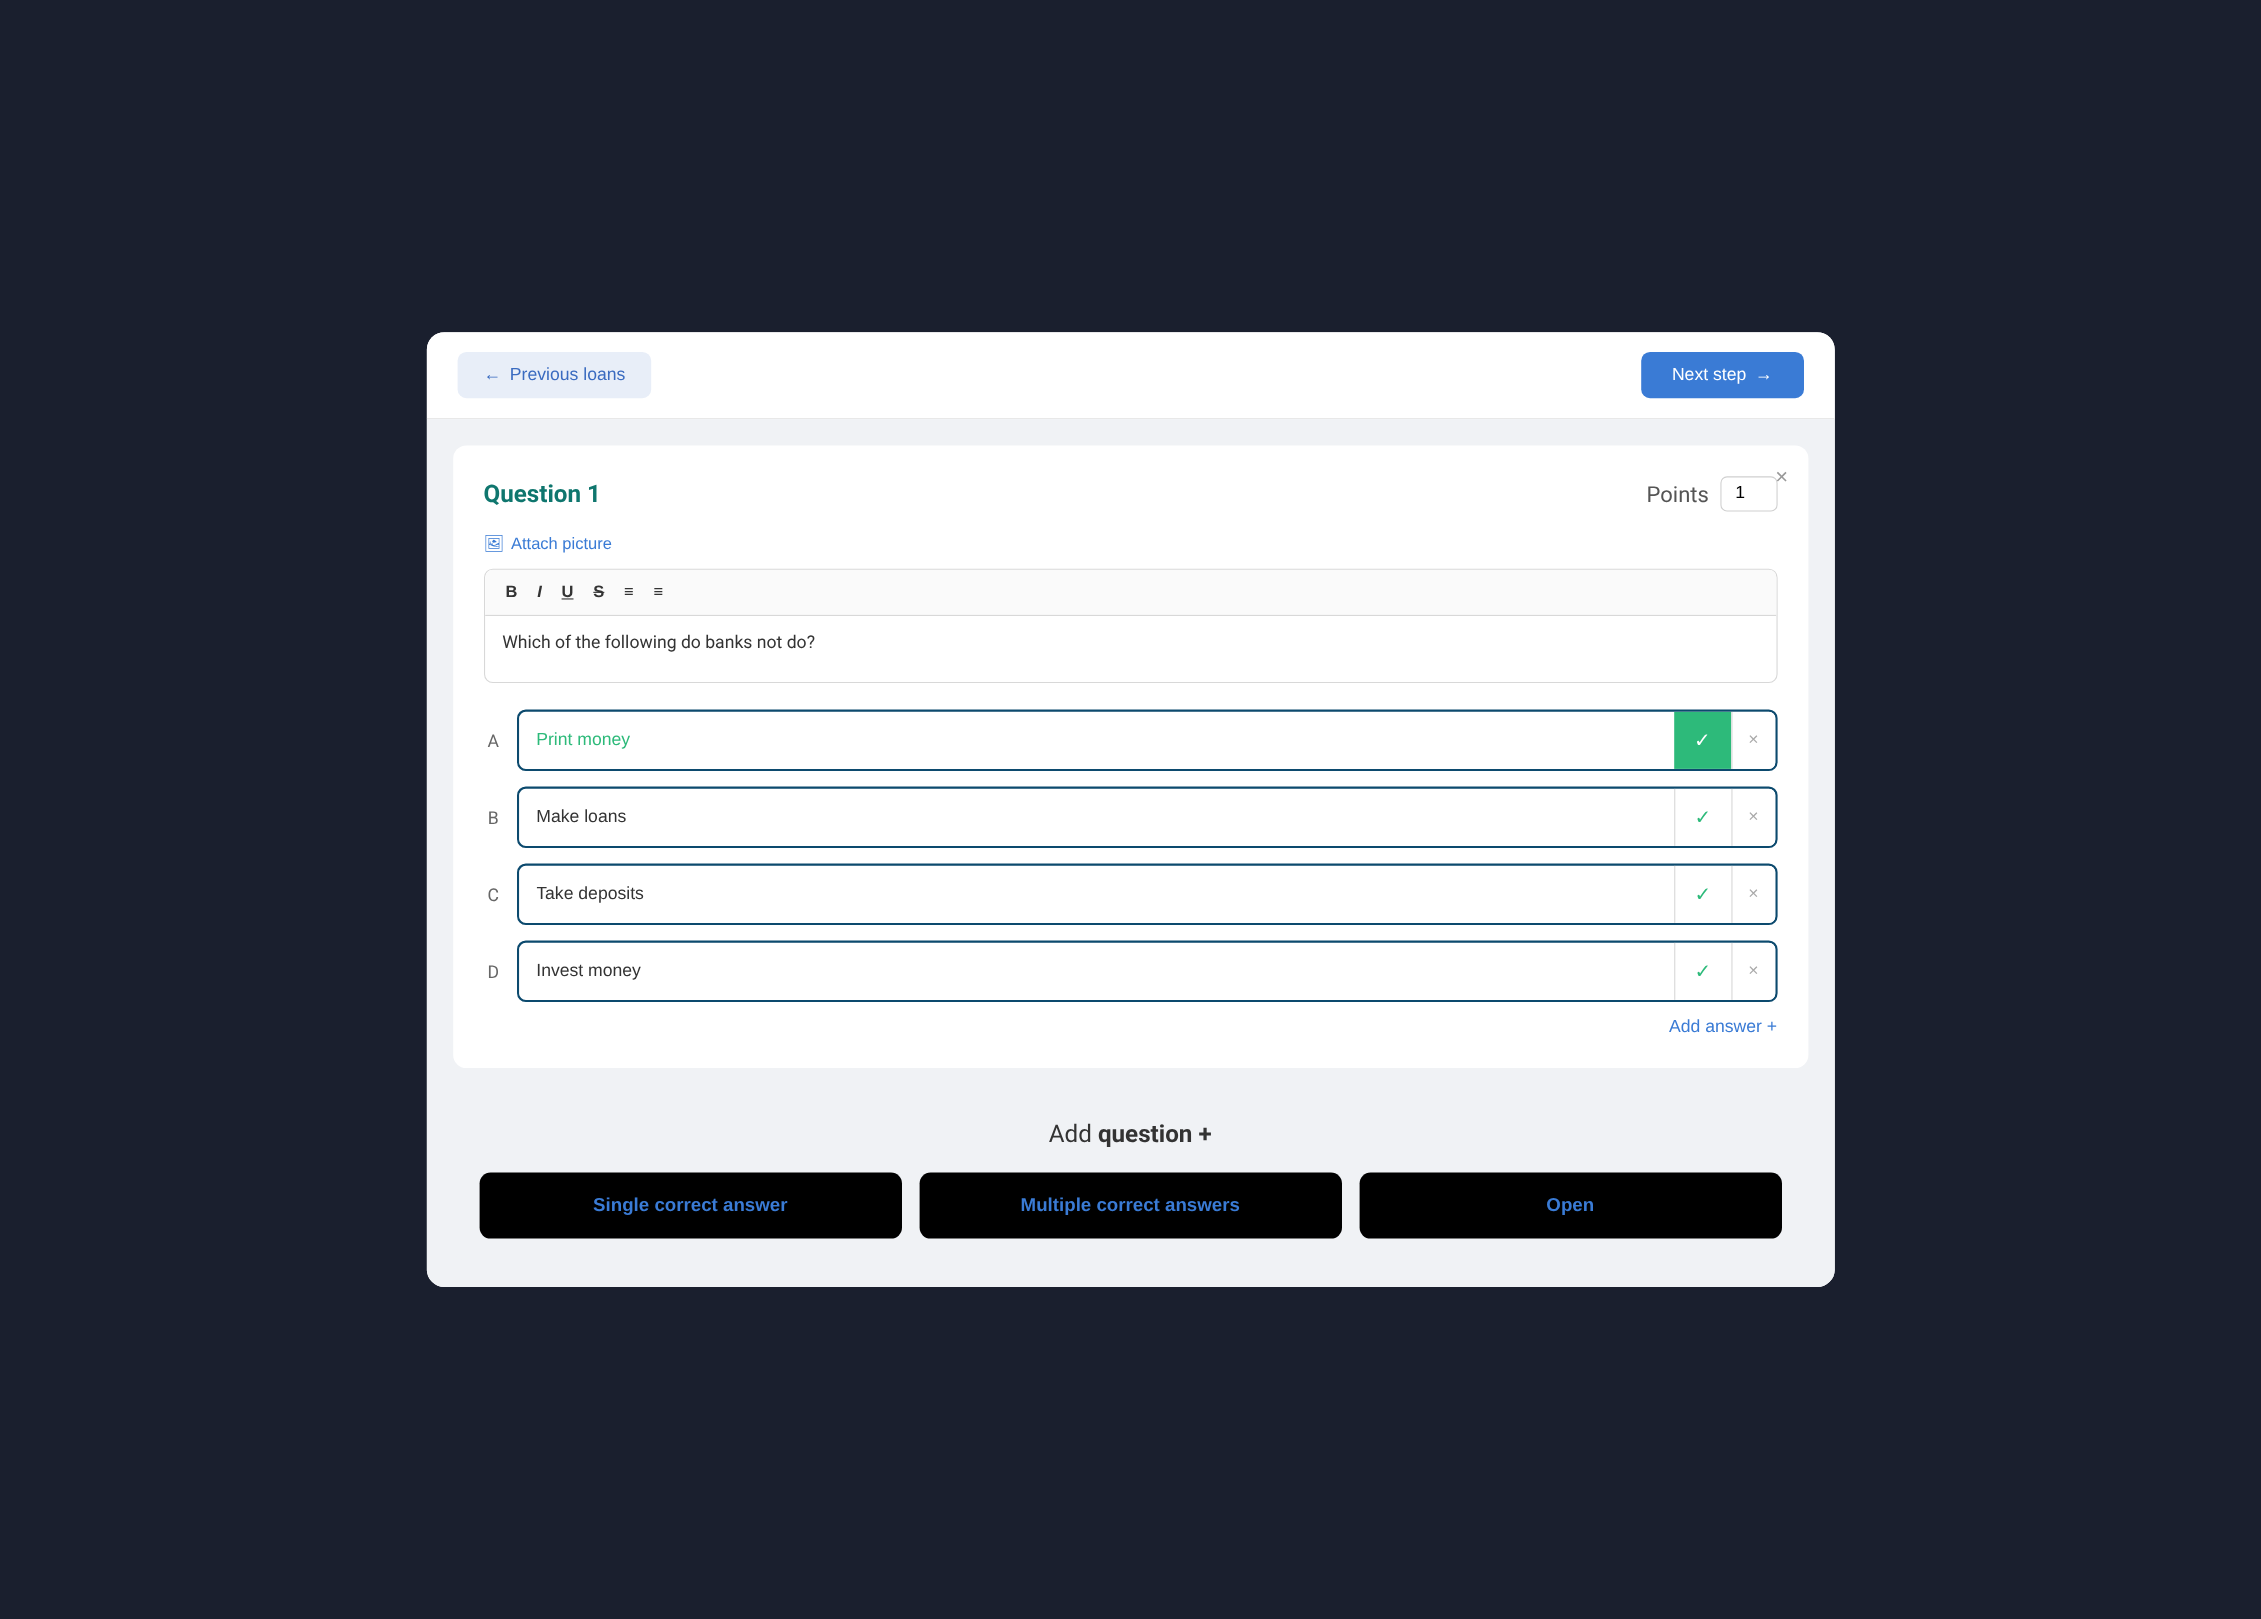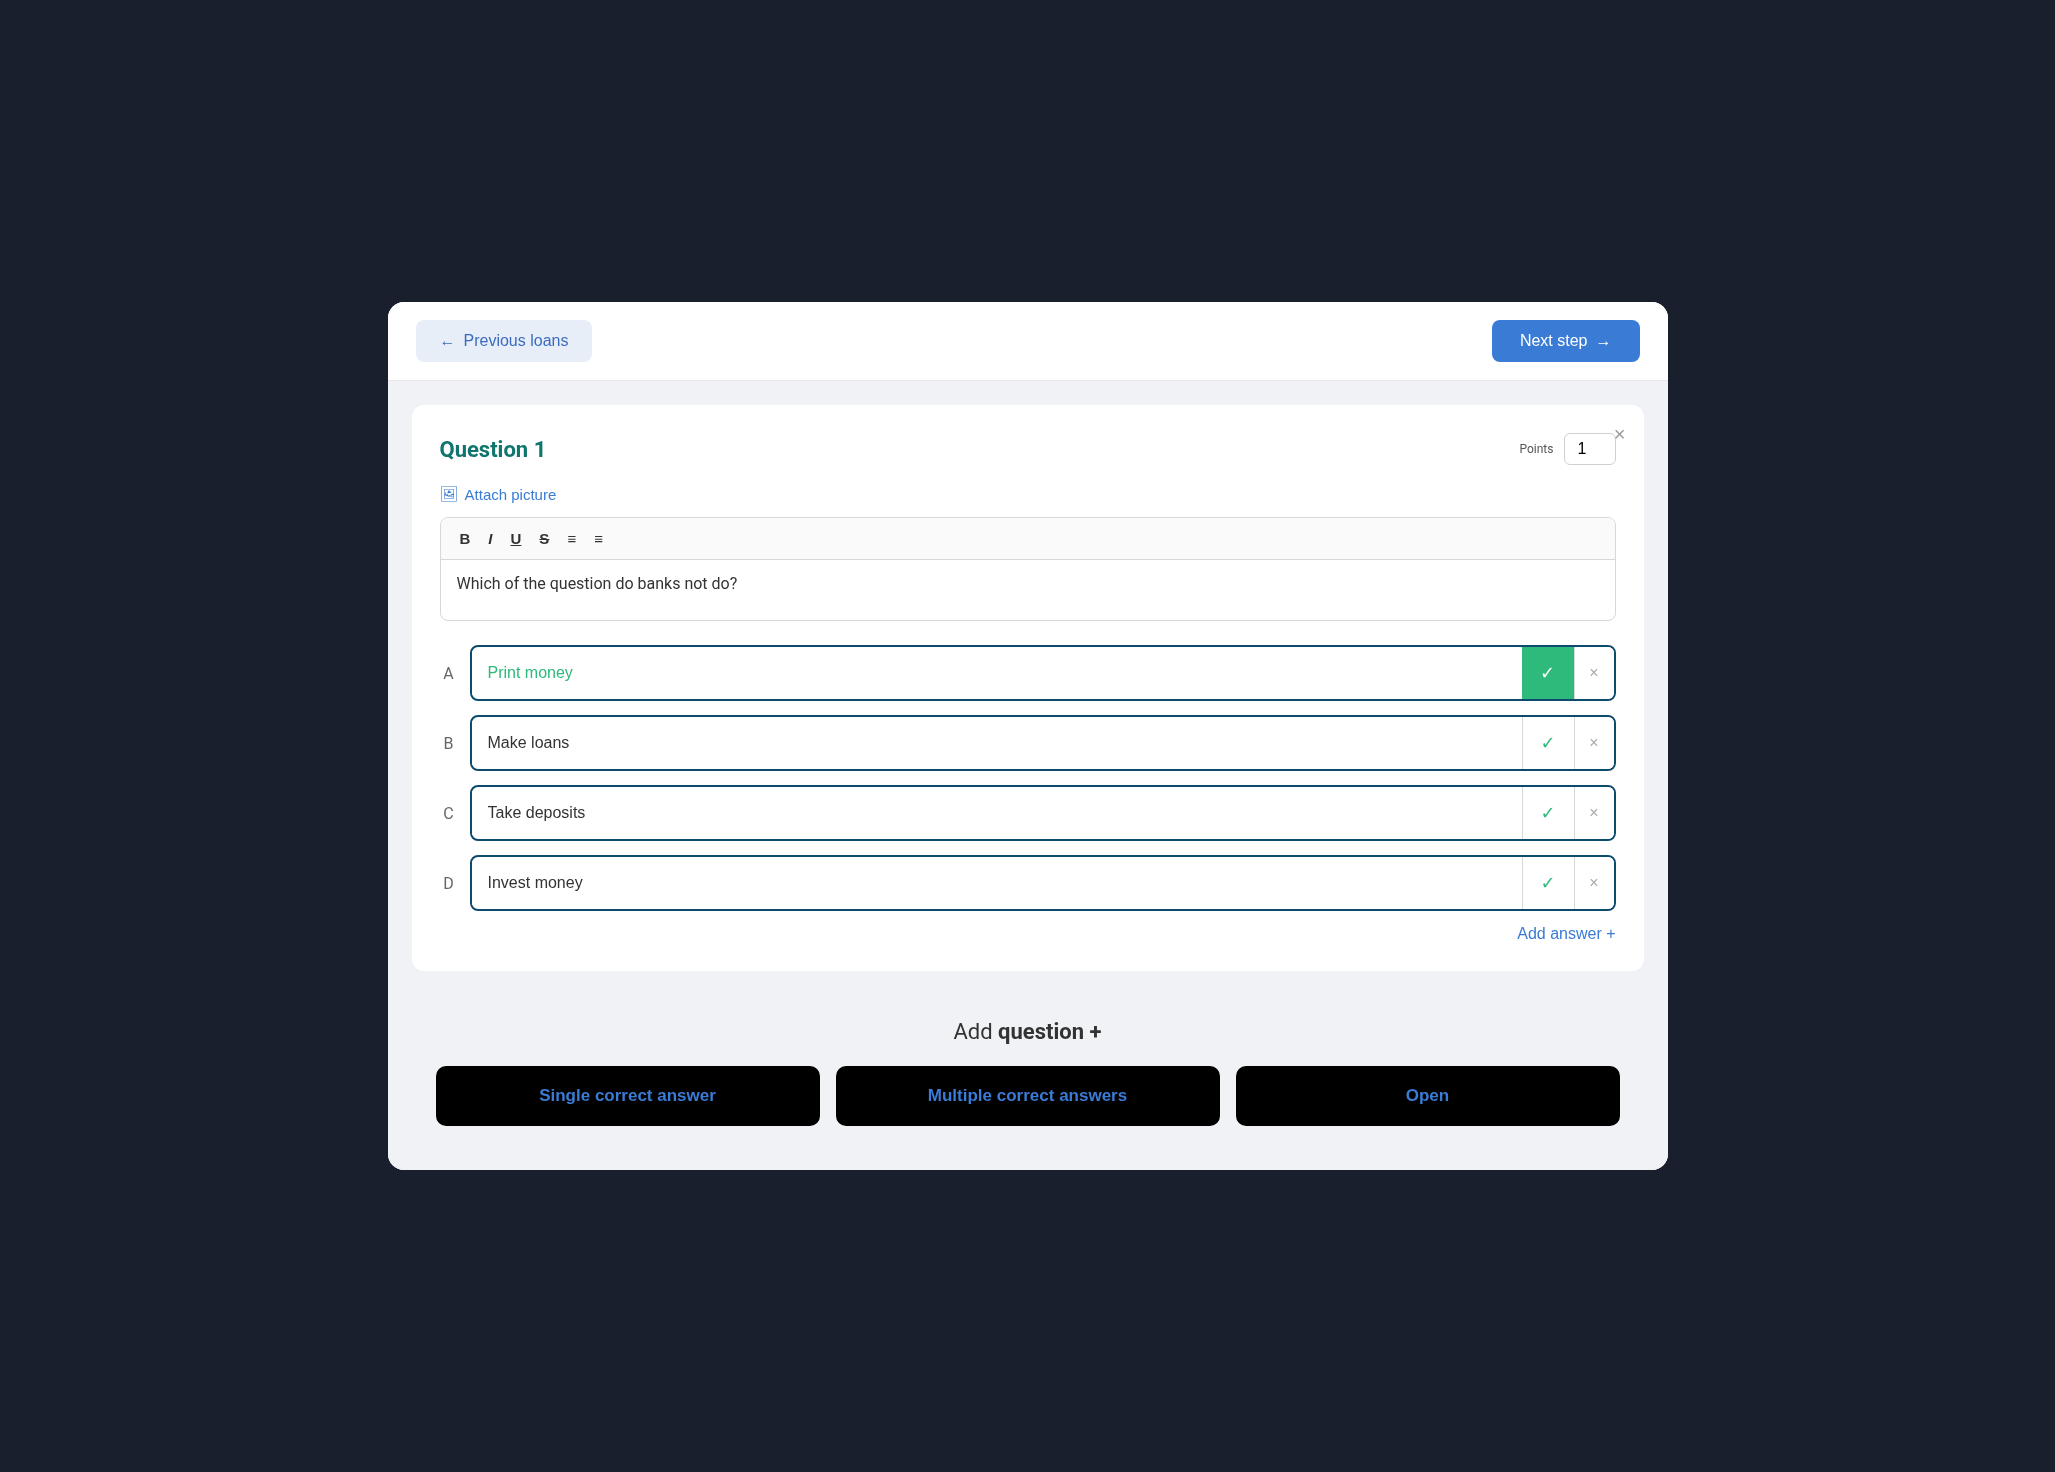--- a/index.html
+++ b/index.html
@@ -98,21 +98,21 @@
       color: #0f766e;
     }
 
     .points-group {
       display: flex;
       align-items: center;
       gap: 10px;
     }
 
     .points-label {
-      font-size: 12px;
+      font-size: 20px;
       color: #555;
     }
 
     .points-input {
       width: 52px;
       border: 1px solid #d0d0d0;
       border-radius: 6px;
       padding: 6px 10px;
       font-size: 16px;
       text-align: center;
@@ -336,21 +336,21 @@
 
       <div class="editor-container">
         <div class="editor-toolbar">
           <button class="toolbar-btn"><strong>B</strong></button>
           <button class="toolbar-btn toolbar-italic"><span>I</span></button>
           <button class="toolbar-btn toolbar-underline"><span>U</span></button>
           <button class="toolbar-btn toolbar-strike"><span>S</span></button>
           <button class="toolbar-btn"><span>≡</span></button>
           <button class="toolbar-btn"><span>≡</span></button>
         </div>
-        <div class="editor-body" contenteditable="true" style="">Which of the question do banks not do?</div>
+        <div class="editor-body" contenteditable="true" style="">Which of the following do banks not do?</div>
       </div>
 
       <div>
 
         <div class="answer-row">
           <span class="answer-letter">A</span>
           <div class="answer-input-wrap">
             <input class="answer-input correct-text" type="text" value="Print money" style="">
             <button class="check-btn active">
               <span>✓</span>

